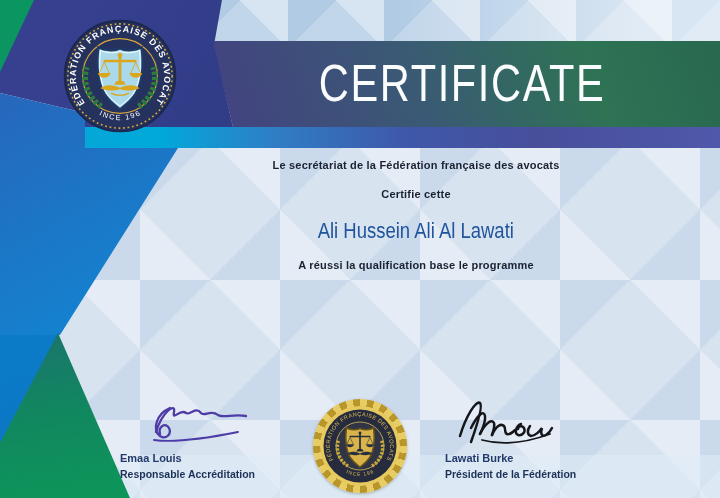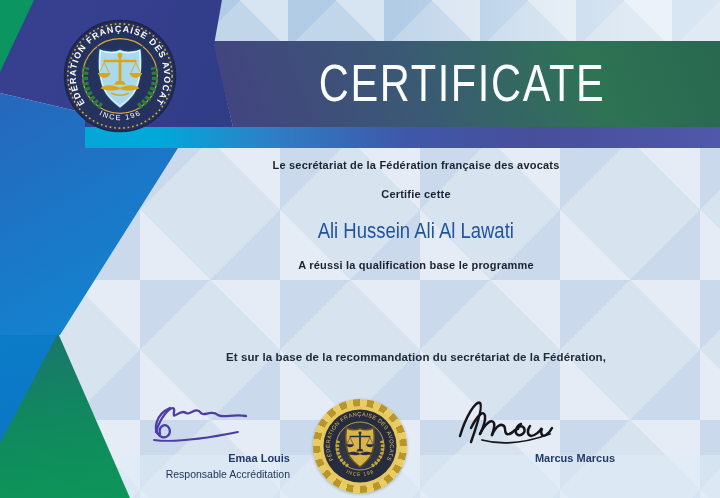--- a/index.html
+++ b/index.html
@@ -70,23 +70,23 @@
   
   .seal-top{position:absolute;left:61px;top:17px;width:118px;height:118px;}
   .rosette{
     position:absolute;left:313px;top:399px;width:94px;height:94px;border-radius:50%;
     background:repeating-conic-gradient(#e8cc66 0deg 9deg,#b9962a 9deg 18deg);
     box-shadow:0 1px 3px rgba(60,70,40,.35);
   }
   .rosette svg{position:absolute;inset:6px;}
   
   .sig-svg{position:absolute;}
-  .sig-block{position:absolute;text-align:right;}
+  .sig-block{position:absolute;text-align:left;}
   .sig-name{font-size:11px;font-weight:700;color:#233a6a;}
-  .sig-title{font-size:10.5px;font-weight:400;color:#1c3156;margin-top:4px;}
+  .sig-title{font-size:10.5px;font-weight:700;color:#1c3156;margin-top:4px;}
 </style>
 </head>
 <body>
 
 <div id="certificate">
 
   <div class="abs bg-base"></div>
   <div class="abs bottom-light"></div>
   <div class="abs strip-top"></div>
   <div class="abs band"></div>
@@ -131,21 +131,20 @@
       <path d="M-6 9 L6 9 L3.5 5 L-3.5 5 Z"></path>
       <path d="M0 12 C-7 8.5 -16 8.5 -20 12.5 C-13 15.5 -5 15.5 0 13.2 C5 15.5 13 15.5 20 12.5 C16 8.5 7 8.5 0 12 Z"></path>
       <path d="M-9 17.5 C-4 20.5 4 20.5 9 17.5" stroke="#d9a61e" stroke-width="1.4" fill="none"></path>
     </g>
   </svg>
 
   <div class="cert-line t-small" style="top:159px">Le secrétariat de la Fédération française des avocats</div>
   <div class="cert-line t-name" style="top:219px"><span>Ali Hussein Ali Al Lawati</span></div>
   <div class="cert-line t-small" style="top:188px">Certifie cette</div>
   <div class="cert-line t-small" style="top:259px">A réussi la qualification base le programme</div>
-  <div class="cert-line t-mid" style="top:351px">Et sur la base de la recommandation du secrétariat de la Fédération,</div>
 
   <svg class="sig-svg" style="left:146px;top:396px" width="118" height="50" viewBox="0 0 118 50">
     <g fill="none" stroke="#4d3ba6" stroke-width="2.3" stroke-linecap="round">
       <path d="M10 36 C16 16 30 6 28 16 C26 26 34 12 40 17 C43 20 50 10 55 17 C58 21 65 13 72 19 C76 22 88 18 100 20"></path>
       <path d="M24 12 C10 18 6 34 14 40 C20 44 26 38 23 32 C20 26 12 30 14 38"></path>
       <path d="M8 44 C30 47 62 42 92 36" stroke-width="1.8"></path>
     </g>
   </svg>
   <div class="sig-block" style="left:120px;top:452px;width:170px">
     <div class="sig-name">Emaa Louis</div>
@@ -189,16 +188,17 @@
       <path d="M8 44 C14 24 24 8 28 11 C31 14 24 36 19 50"></path>
       <path d="M19 36 C26 22 32 18 33 24 C34 30 30 38 28 42"></path>
       <path d="M28 42 C34 30 40 27 42 31 C43 34 41 40 40 43"></path>
       <path d="M40 43 C44 34 49 31 52 34 C54 36 52 41 55 42 C58 43 61 40 63 38"></path>
       <path d="M69 32 C64 34 62 41 66 43 C70 44 74 40 72 36 C70 33 66 34 66 37"></path>
       <path d="M78 34 C75 38 75 43 79 44 C83 44 88 39 90 36 C88 42 90 45 94 43 C97 41 99 38 100 36"></path>
       <path d="M30 48 C52 54 76 50 98 42" stroke-width="1.8"></path>
     </g>
   </svg>
   <div class="sig-block" style="left:445px;top:452px;width:170px">
-    <div class="sig-name">Marcus Marcus</div>
+    <div class="sig-name">Lawati Burke</div>
+    <div class="sig-title">Président de la Fédération</div>
   </div>
 
 </div>
 
 </body></html>

